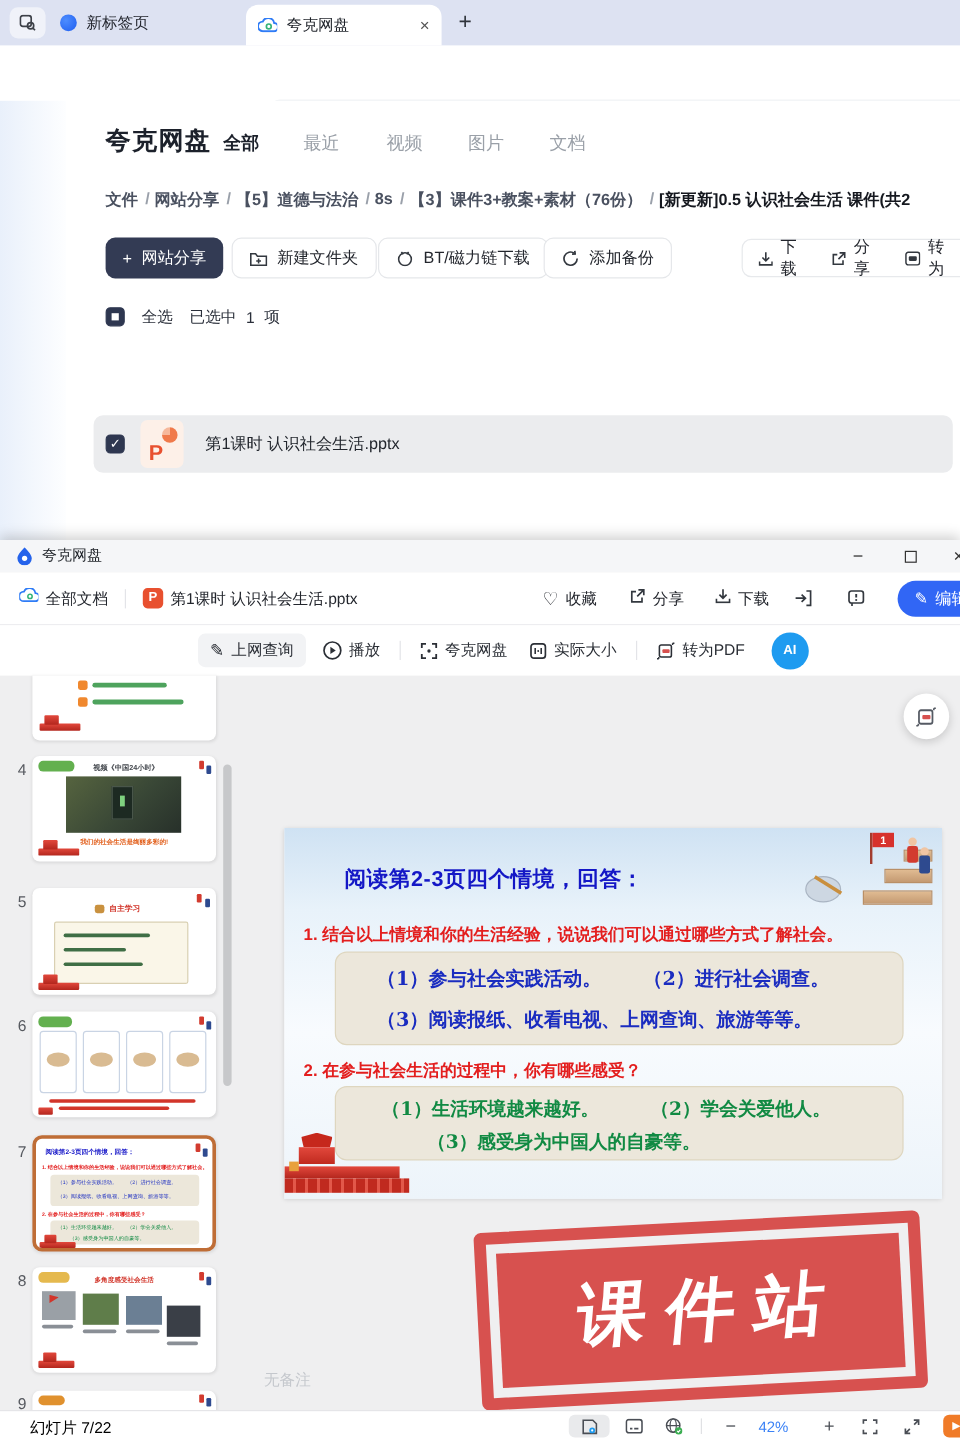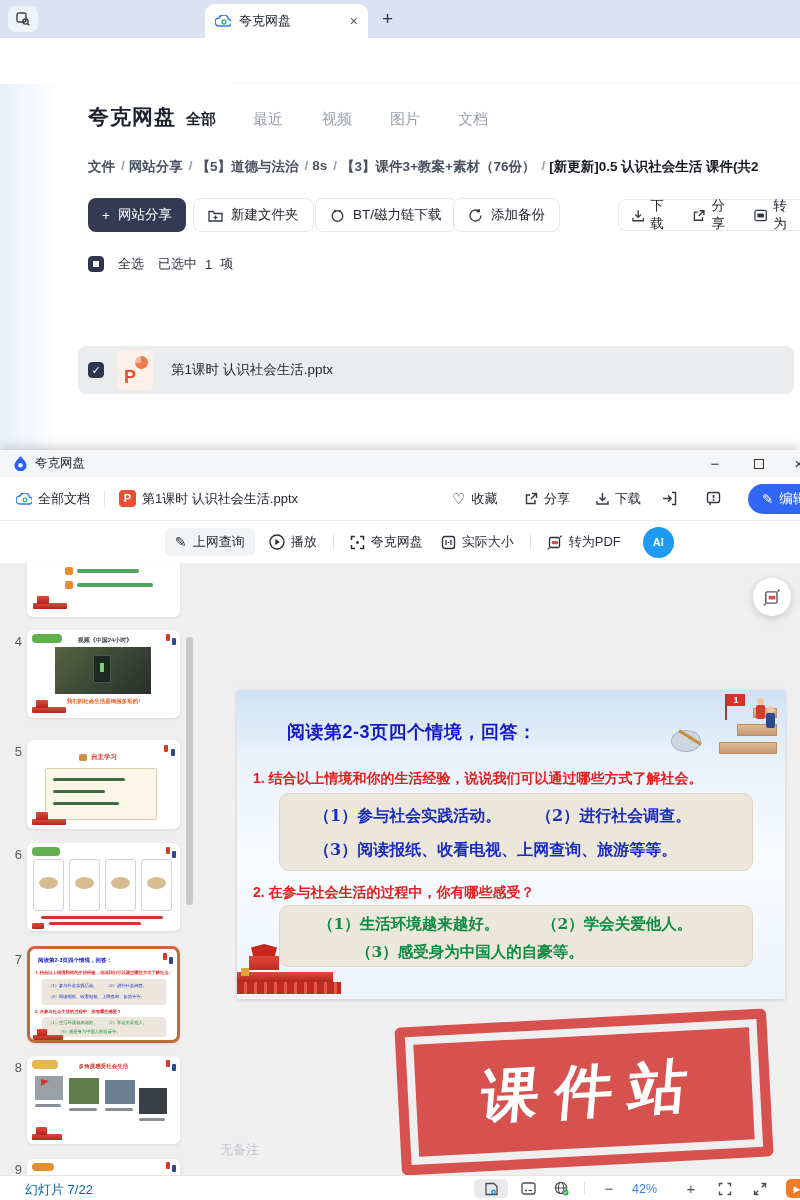--- a/index.html
+++ b/index.html
@@ -54,21 +54,21 @@
   .fname{margin-left:18px;font-size:13.5px;color:#23272e}
   .rowsel{background:#ebecee;border-radius:8px}
 
   
   #win{left:0;top:450px;width:800px;height:750px;background:#efeff0;box-shadow:0 -3px 10px rgba(0,0,0,.18)}
   .wtitle{left:0;top:0;width:800px;height:27px;background:#f5f6f8;display:flex;align-items:center;padding-left:14px;gap:8px;font-size:12.5px;color:#1d2127}
   .wctl{position:absolute;top:0;height:27px;display:flex;align-items:center;justify-content:center;width:30px;font-size:15px;color:#333}
   .maxbox{width:10px;height:10px;border:1.2px solid #333}
   .docbar{left:0;top:27px;width:800px;height:44px;background:#fff;border-bottom:1px solid #ededf0;display:flex;align-items:center;font-size:13px;color:#23262d}
   .vdiv{width:1px;height:16px;background:#e3e4e8;margin:0 14px}
-  .docitem{display:flex;align-items:center;gap:6px}
+  .docitem{display:flex;gap:6px}
   .pptmini{width:17px;height:17px;border-radius:4px;background:#e8502f;color:#fff;font-size:11px;font-weight:bold;text-align:center;line-height:17px}
   .editbtn{position:absolute;left:748px;top:7px;width:76px;height:30px;border-radius:16px;background:#3166f5;color:#fff;font-size:13.5px;display:flex;align-items:center;gap:6px;padding-left:14px}
   .viewbar{left:0;top:71px;width:800px;height:42px;background:#fff;display:flex;align-items:center;font-size:13px;color:#2b2f36}
   .pill{background:#f2f3f5;border-radius:6px;height:28px;display:flex;align-items:center;gap:6px;padding:0 10px}
   .vitem{display:flex;align-items:center;gap:6px}
   .aibtn{width:31px;height:31px;border-radius:50%;background:#1e9bf0;color:#fff;font-size:11px;font-weight:bold;display:flex;align-items:center;justify-content:center}
 
   
   .tnum{font-size:13px;color:#56595f;width:18px;text-align:right}
   .thumb{left:27px;width:153px;background:#fff;border-radius:6px;box-shadow:0 1px 3px rgba(0,0,0,.1);overflow:hidden}
@@ -101,20 +101,24 @@
 </head>
 <body>
 
 <div id="tabbar" class="abs">
   <div class="abs tabsearch">
     <svg width="14" height="14" viewBox="0 0 14 14">
         <rect x="1" y="1" width="9" height="9" rx="2" fill="none" stroke="#3c4048" stroke-width="1.4"></rect>
         <circle cx="9.5" cy="9.5" r="2.6" fill="none" stroke="#3c4048" stroke-width="1.4"></circle>
         <line x1="11.4" y1="11.4" x2="13.2" y2="13.2" stroke="#3c4048" stroke-width="1.4"></line>
       </svg>
+  </div>
+  <div class="abs tab-inactive">
+    <span class="bluedot"></span>
+    <span>新标签页</span>
   </div>
   <div class="abs tab-active">
     <svg width="16" height="12" viewBox="0 0 16 12">
         <path d="M4 11 a4 4 0 0 1 0-8 a5 5 0 0 1 9.5 1.2 A3.2 3.2 0 0 1 13 11 Z" fill="none" stroke="#2f7cf6" stroke-width="1.6"></path>
         <circle cx="9" cy="7" r="2" fill="none" stroke="#35b37a" stroke-width="1.4"></circle>
       </svg>
     <span>夸克网盘</span>
     <span class="tab-close">×</span>
   </div>
   <div class="abs newtab-plus">+</div>
@@ -490,21 +494,21 @@
 
   <span class="abs" style="left:220px;top:691px;font-size:13px;color:#c5c8cd">无备注</span>
 
   <div id="stamp" class="abs">
     <div class="inner">
         <span class="txt">课件站</span>
       </div>
   </div>
 
   <div class="abs statusbar">
-    <span class="abs nowrap" style="left:25px;top:5px;font-size:13px;color:#0369a1">幻灯片 7/22</span>
+    <span class="abs nowrap" style="left:25px;top:5px;font-size:13px;color:#000000">幻灯片 7/22</span>
     <span class="sico" style="left:474px;width:34px;background:#e9eaec;border-radius:5px">
       <svg width="15" height="14" viewBox="0 0 15 14">
           <path d="M2 1.5 h8 l3 3 v8 H2 Z" fill="none" stroke="#4a4e55" stroke-width="1.3"></path>
           <circle cx="9.5" cy="10" r="2.4" fill="#1e9bf0"></circle>
           <circle cx="9.5" cy="10" r="0.9" fill="#fff"></circle>
         </svg>
     </span>
     <span class="sico" style="left:515px;width:26px">
       <svg width="15" height="13" viewBox="0 0 15 13">
           <rect x="1" y="1" width="13" height="11" rx="2" fill="none" stroke="#4a4e55" stroke-width="1.3"></rect>

